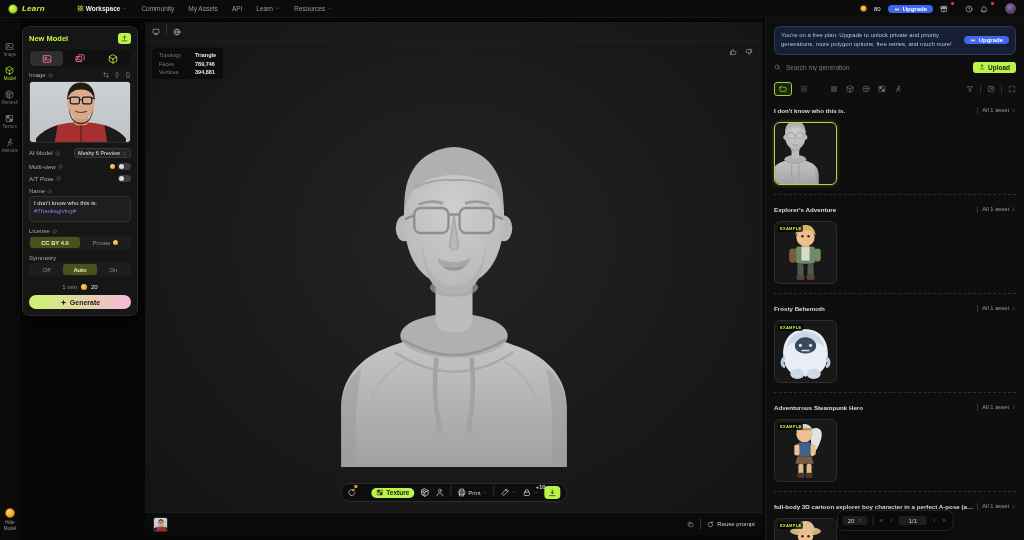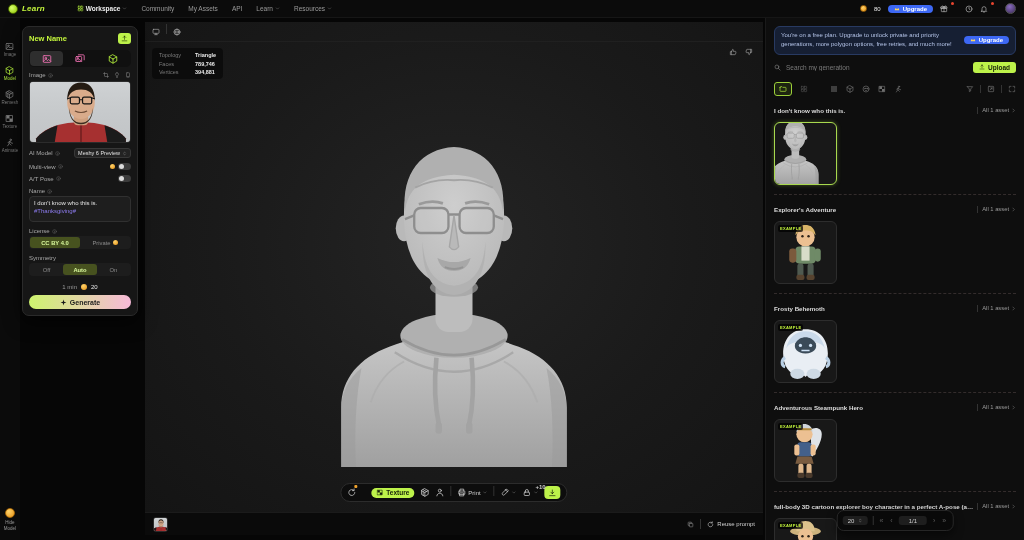--- a/index.html
+++ b/index.html
@@ -510,21 +510,21 @@
     <span>Animate</span>
   </div>
   <div id="rail-bottom">
     <span class="coinbig"></span>
     <span>Hide Model</span>
   </div>
 </nav>
 
 <aside id="panel">
   <div class="panel-head">
-    <span class="panel-title">New Name</span>
+    <span class="panel-title">New Model</span>
     <span class="panel-upload">
       <svg class="ic" style="width:7px;height:7px">
           <use href="#i-upload"></use>
         </svg>
     </span>
   </div>
 
   <div class="tabs">
     <div class="tab active">
       <svg class="ic" style="width:10px;height:10px;color:#f472b6">

